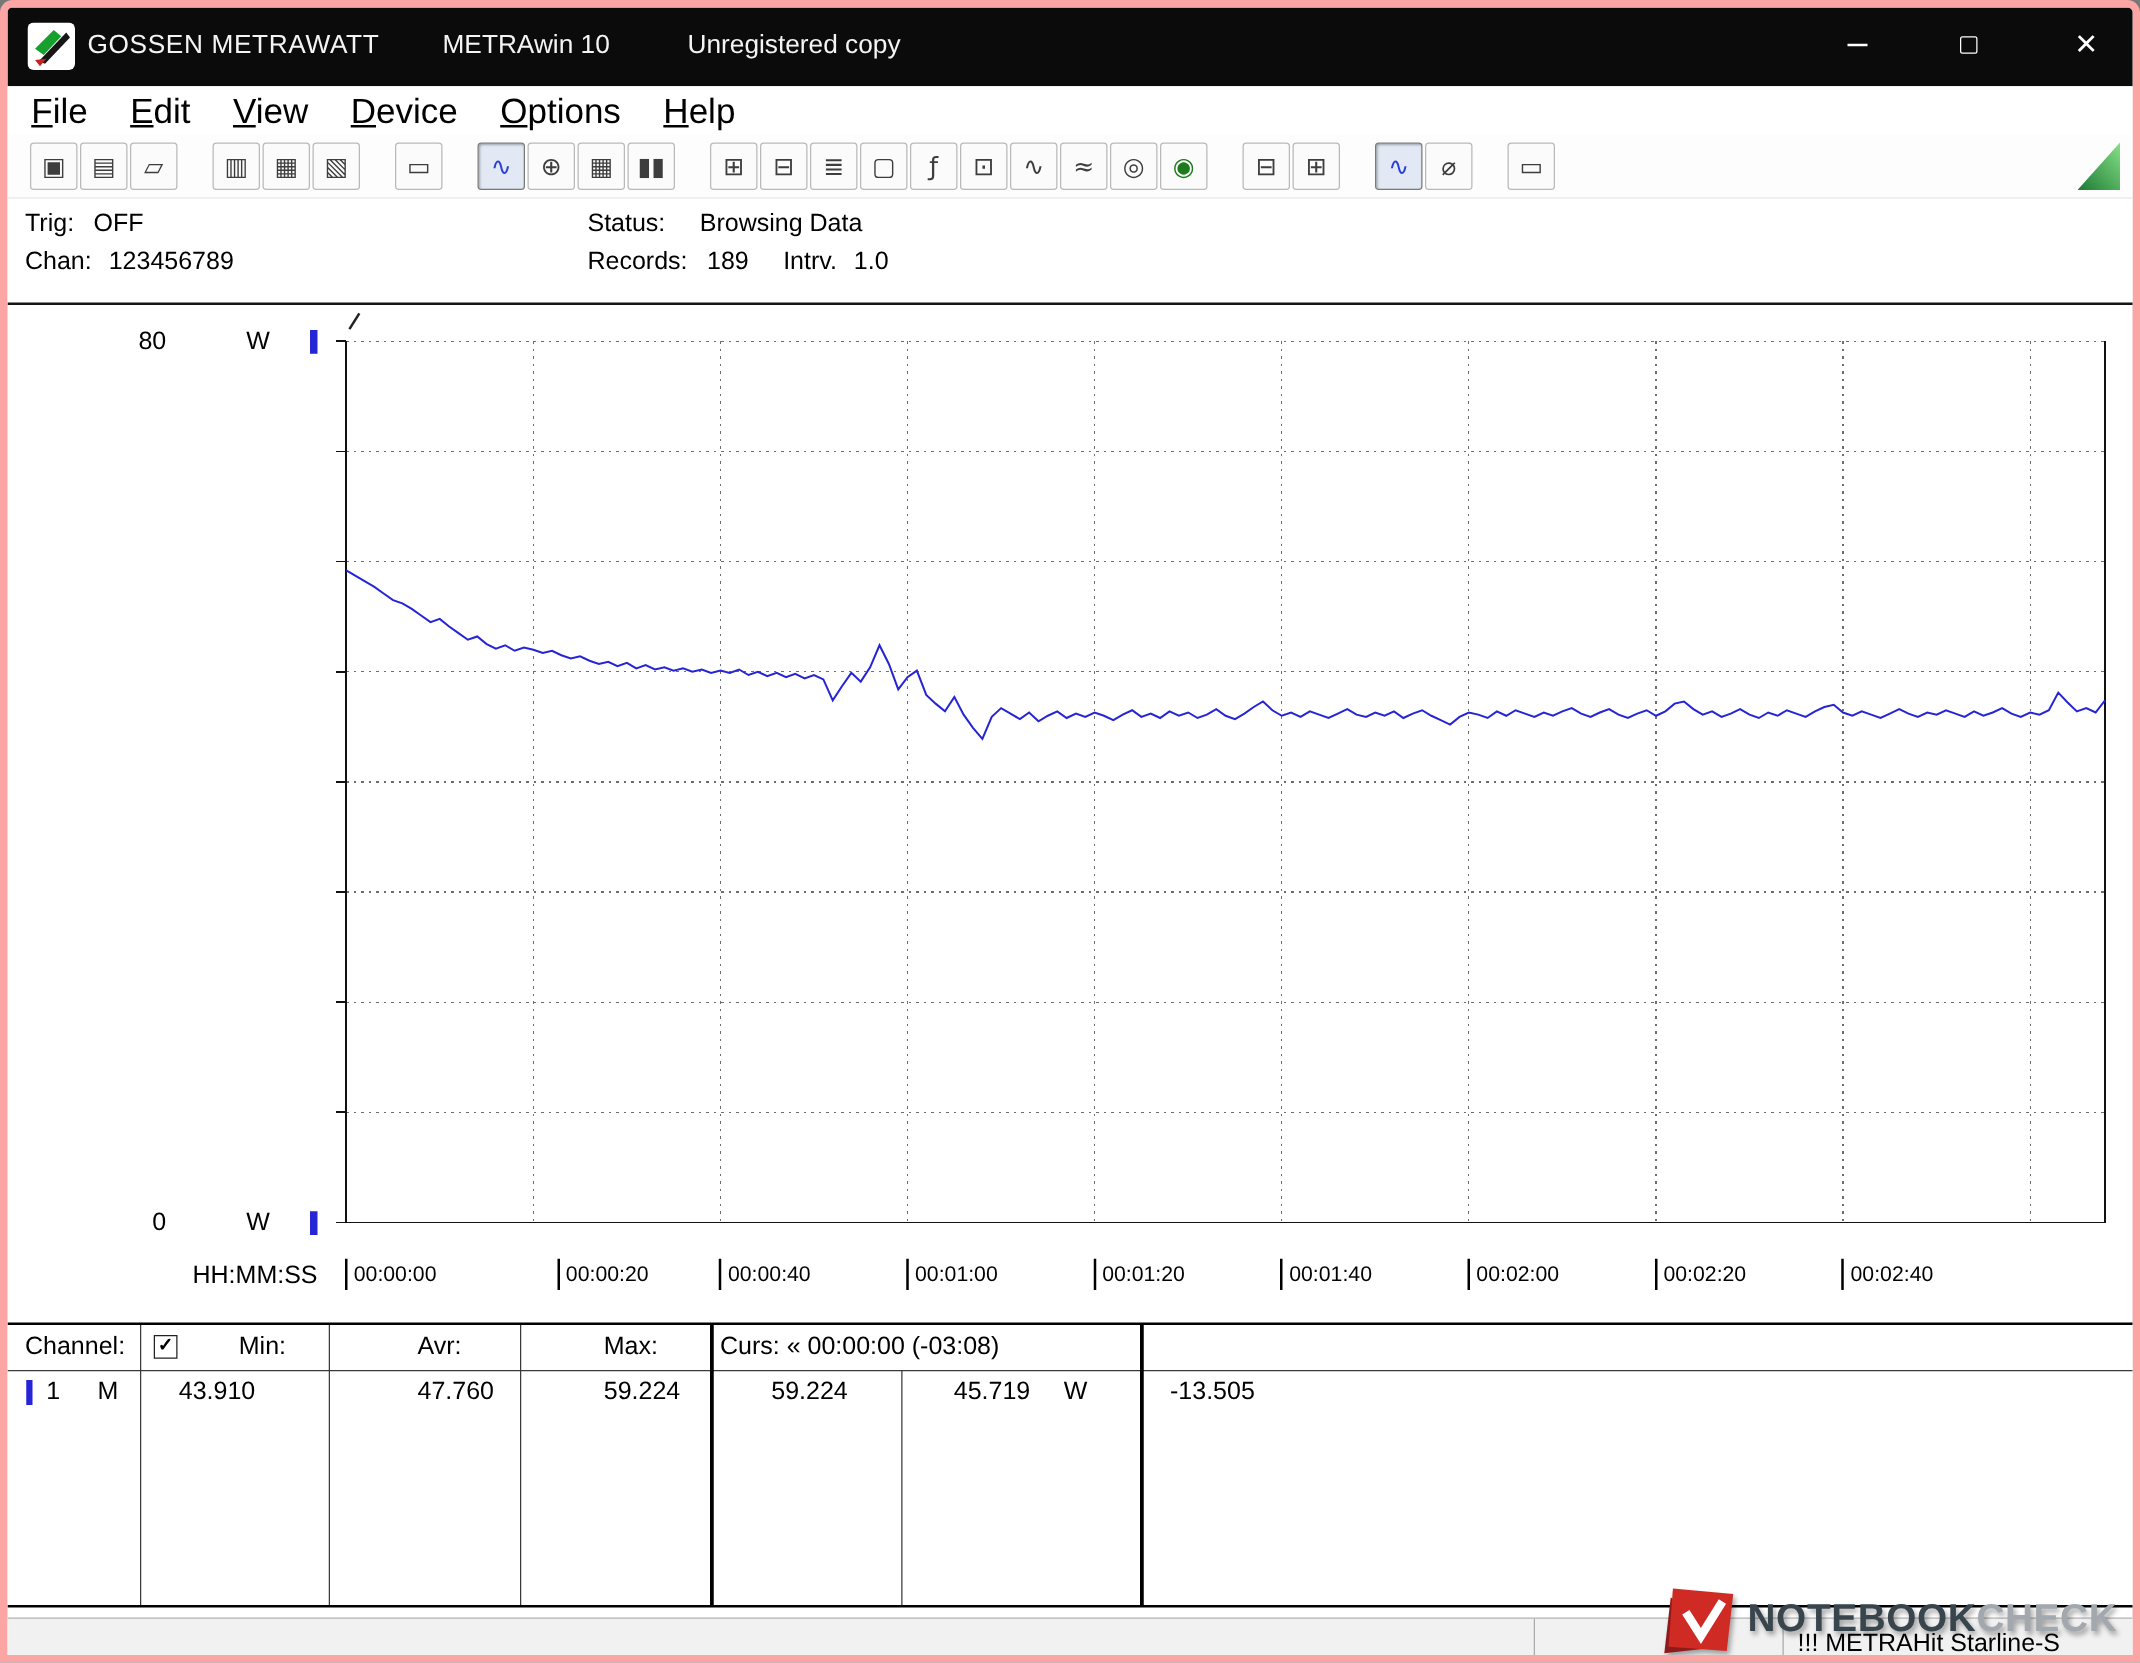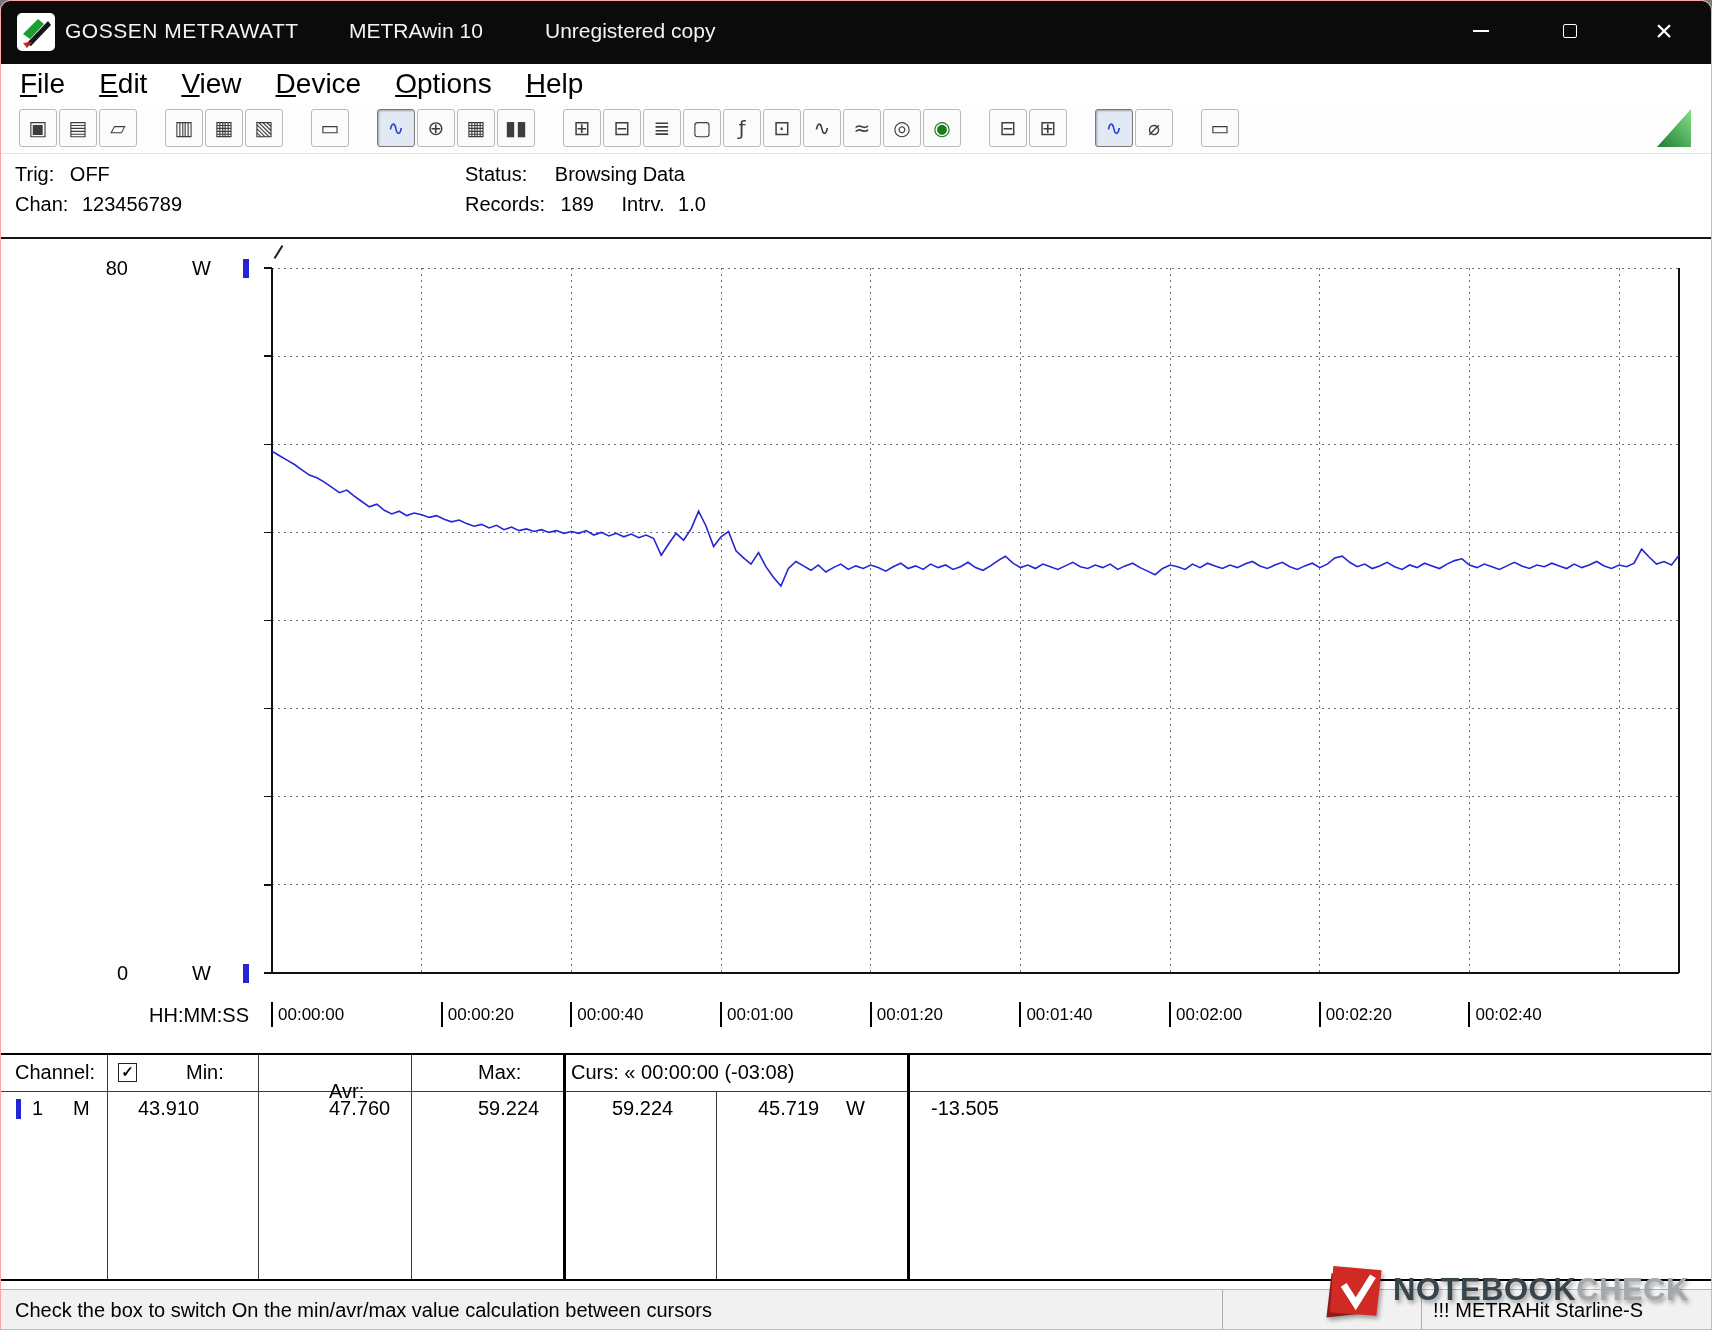--- a/index.html
+++ b/index.html
@@ -1,20 +1,20 @@
 <!DOCTYPE html>
 <html><head>
 <meta charset="utf-8">
 <style>
   * { box-sizing: border-box; margin: 0; padding: 0; }
   html,body { width:1712px; height:1330px; }
   body { font-family: "Liberation Sans", sans-serif; background:#777; }
   .app {
     position:relative; width:1712px; height:1330px; background:#fff;
-    border:1px solid #fca5a5; border-radius:10px 10px 0 0; overflow:hidden;
+    border:6px solid #fca5a5; border-radius:10px 10px 0 0; overflow:hidden;
   }
   
   .titlebar { position:absolute; left:0; top:0; width:1712px; height:63px; background:#0b0b0b; color:#f4f4f4; }
   .logo { position:absolute; left:16px; top:12px; width:38px; height:38px; }
   .t-brand { position:absolute; left:64px; top:18px; font-size:21px; letter-spacing:.5px; }
   .t-app   { position:absolute; left:348px; top:18px; font-size:21px; }
   .t-lic   { position:absolute; left:544px; top:18px; font-size:21px; }
   .winbtn { position:absolute; top:8px; width:48px; height:44px; display:flex; align-items:center; justify-content:center; color:#fff; cursor:default; }
   .winbtn.min { left:1456px; }
   .winbtn.max { left:1545px; }
@@ -305,38 +305,37 @@
     <div class="vsep" style="left:106px;"></div>
     <div class="vsep" style="left:257px;"></div>
     <div class="vsep" style="left:410px;"></div>
     <div class="vsep thick" style="left:562px;"></div>
     <div class="vsep" style="left:715px; top:36px;"></div>
     <div class="vsep thick" style="left:906px;"></div>
 
     <span class="rd-cell" style="left:14px; top:6px;">Channel:</span>
     <div class="checkbox"><span>✓</span></div>
     <span class="rd-cell" style="left:185px; top:6px;">Min:</span>
-    <span class="rd-cell" style="left:328px; top:6px;margin-top:19px;">Avr:</span>
+    <span class="rd-cell" style="left:328px; top:6px;">Avr:</span>
     <span class="rd-cell" style="left:477px; top:6px;">Max:</span>
     <span class="rd-cell" style="left:570px; top:6px;">Curs: « 00:00:00 (-03:08)</span>
 
     <span class="rowmark"></span>
     <span class="rd-cell" style="left:31px; top:42px;">1</span>
     <span class="rd-cell" style="left:72px; top:42px;">M</span>
     <span class="rd-cell" style="left:137px; top:42px;">43.910</span>
     <span class="rd-cell" style="left:328px; top:42px;">47.760</span>
     <span class="rd-cell" style="left:477px; top:42px;">59.224</span>
     <span class="rd-cell" style="left:611px; top:42px;">59.224</span>
     <span class="rd-cell" style="left:757px; top:42px;">45.719</span>
     <span class="rd-cell" style="left:845px; top:42px;">W</span>
     <span class="rd-cell" style="left:930px; top:42px;">-13.505</span>
   </div>
 
   <div class="statusbar">
-    <span class="sb-text" style="left:14px;">Check the box to switch On the min/avr/max value calculation between cursors</span>
     <div class="sb-div" style="left:1221px;"></div>
     <div class="sb-div" style="left:1420px;"></div>
     <span class="sb-text" style="left:1432px;">!!! METRAHit Starline-S</span>
   </div>
 
   <div class="watermark">
     <svg class="wm-shield" viewBox="0 0 72 72">
       <polygon points="10,16 4,68 58,62" fill="#8e1b1b"></polygon>
       <polygon points="12,8 68,13 62,66 8,62" fill="#cf2a24"></polygon>
       <path d="M24,30 L38,52 L58,20" stroke="#ffffff" stroke-width="8" fill="none"></path>

